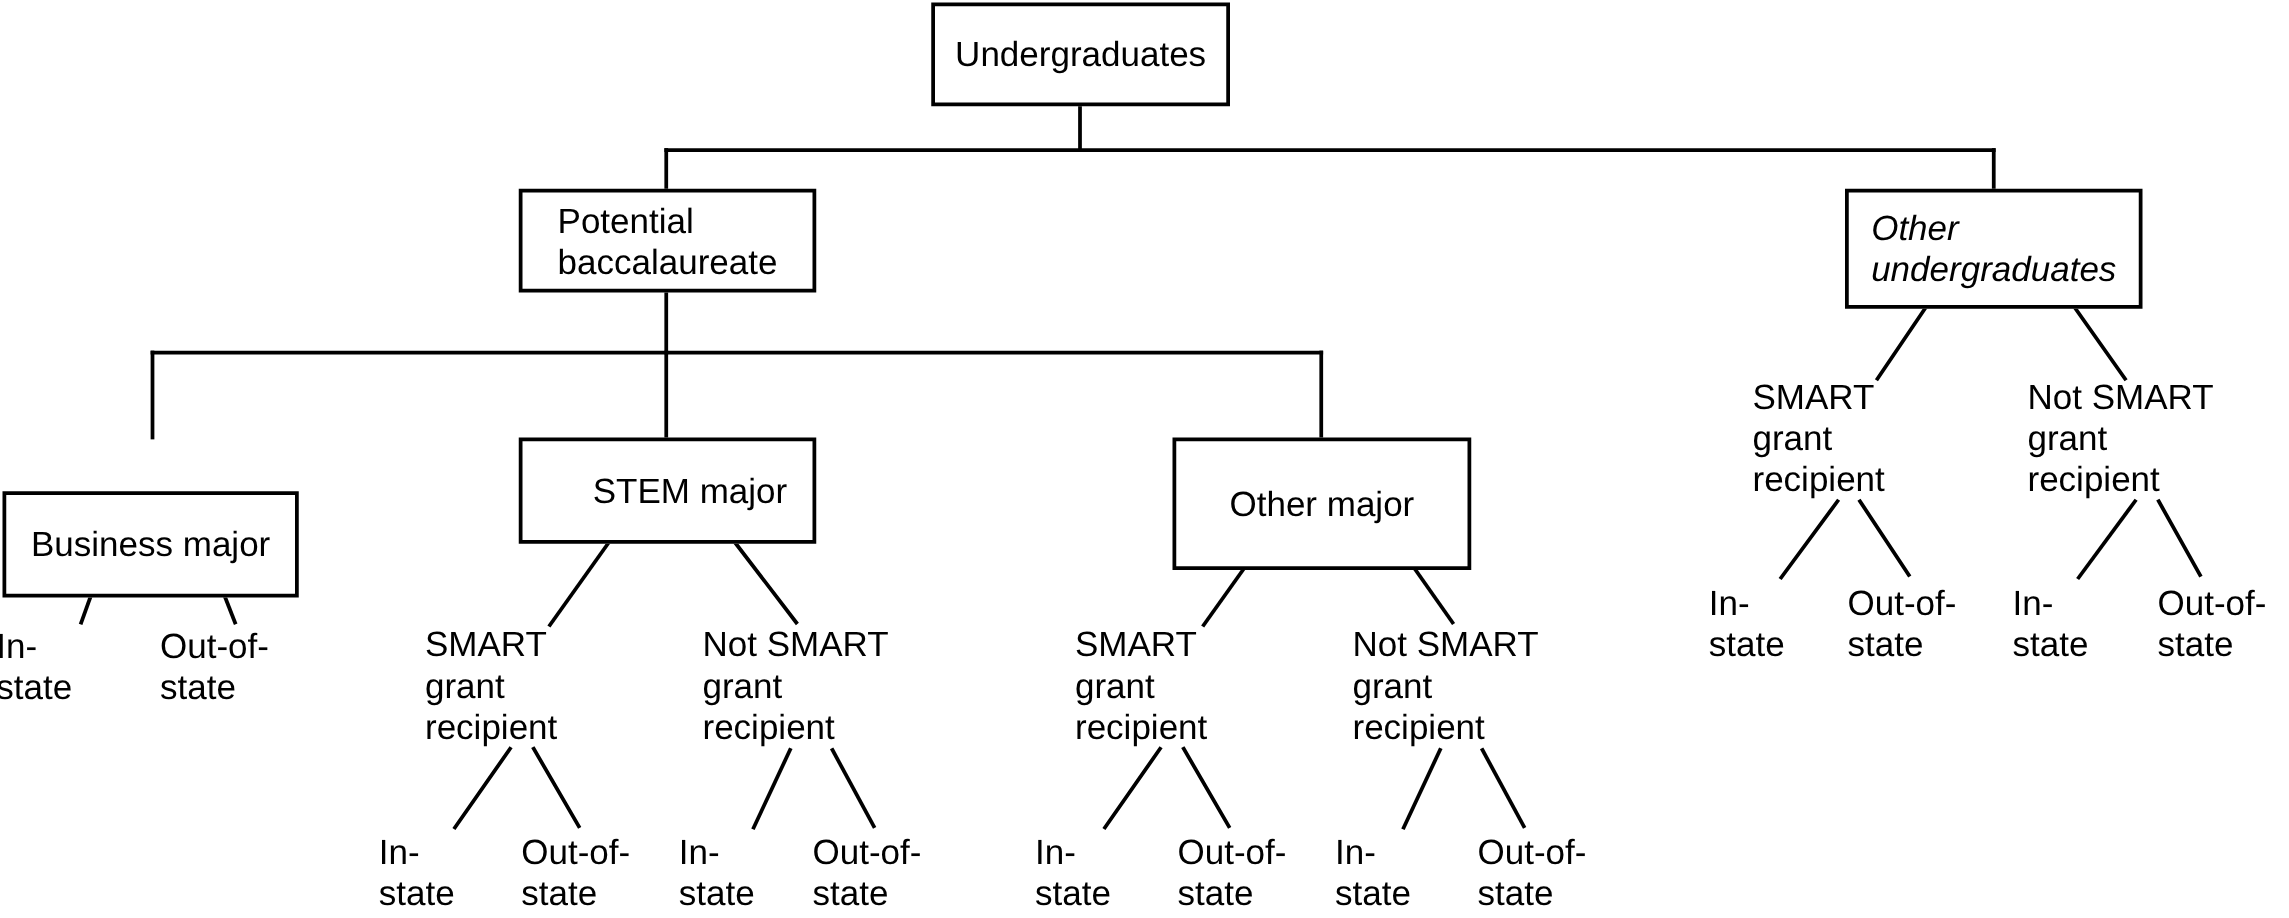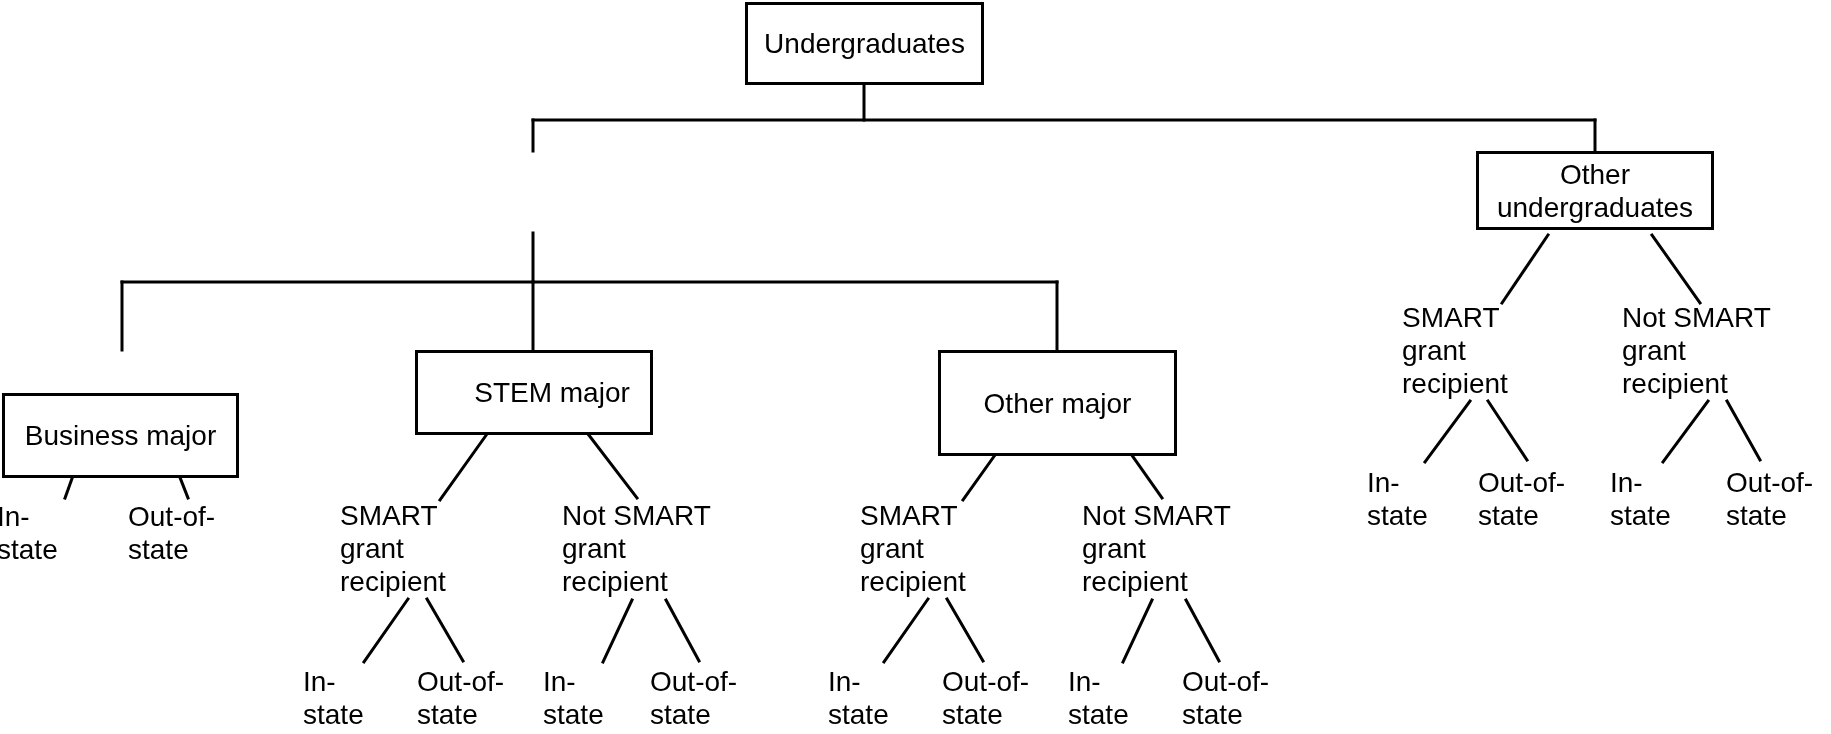--- a/index.html
+++ b/index.html
@@ -30,21 +30,21 @@
     fill: none;
   }
   .box {
     position: absolute;
     box-sizing: border-box;
     border: 3px solid #000000;
     background: #ffffff;
     display: flex;
     align-items: center;
     justify-content: center;
-    text-align: center;
+    text-align: left;
     font-size: 28px;
     line-height: 33px;
     white-space: pre-line;
   }
   .tnode {
     position: absolute;
     text-align: left;
     font-size: 28px;
     line-height: 33px;
     white-space: pre-line;
@@ -94,22 +94,24 @@
       <line x1="1652" y1="235" x2="1700" y2="303"></line>
       <line x1="1470" y1="401" x2="1425" y2="462"></line>
       <line x1="1488" y1="401" x2="1527" y2="460"></line>
       <line x1="1708" y1="401" x2="1663" y2="462"></line>
       <line x1="1727" y1="401" x2="1760" y2="460"></line>
     </g>
   </svg>
 
   <div class="box" style="left:745px; top:2px; width:239px; height:83px;">Undergraduates</div>
 
+  <div class="box" style="left:415px; top:151px; width:238px; height:83px;">Potential
+baccalaureate</div>
 
-  <div class="box" style="left:1476px; top:151px; width:238px; height:79px;">Other
+  <div class="box" style="left:1476px; top:151px; width:238px; height:96px;font-style:italic;">Other
 undergraduates</div>
 
   <div class="box" style="left:2px; top:350px; width:237px; height:85px;margin-top:43px;">Business major</div>
 
   <div class="box" style="left:415px; top:350px; width:238px; height:85px;padding-left:36px;">STEM major</div>
 
   <div class="box" style="left:938px; top:350px; width:239px; height:106px;">Other major</div>
 
   <div class="tnode" style="left:340px; top:499px; width:180px;">SMART
 grant

